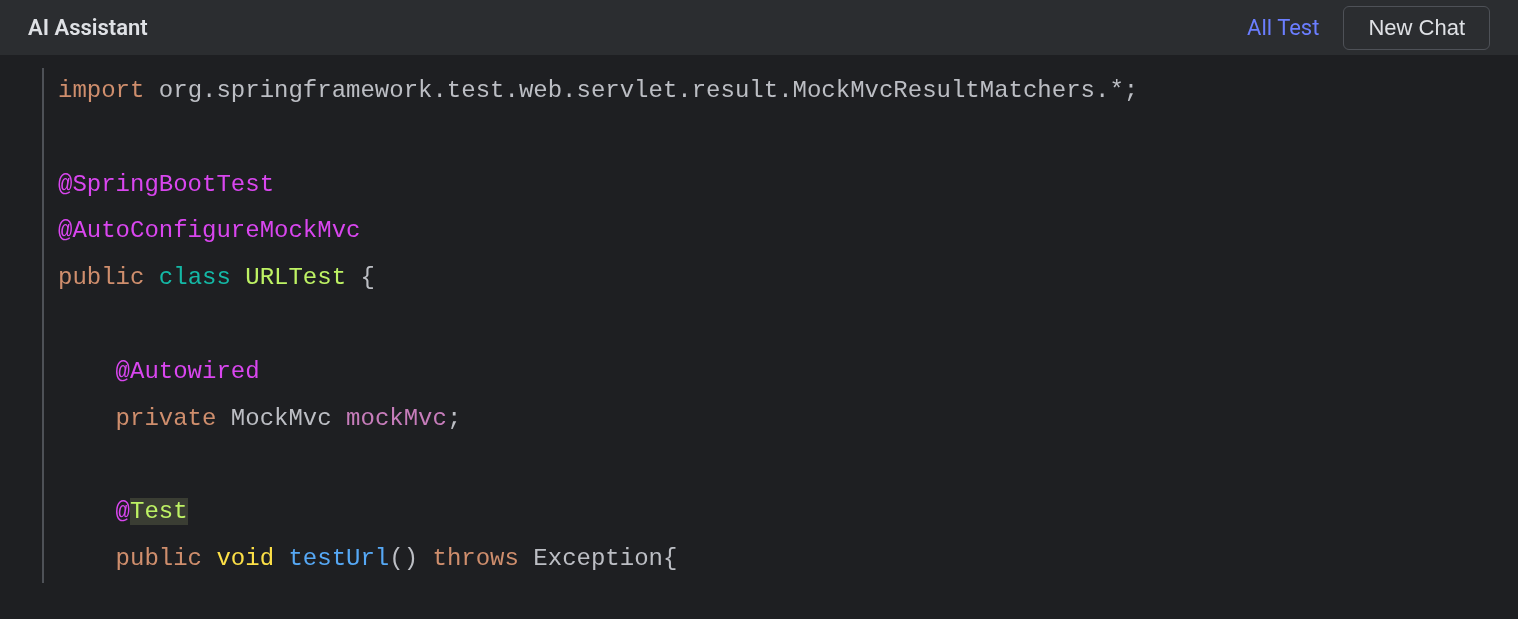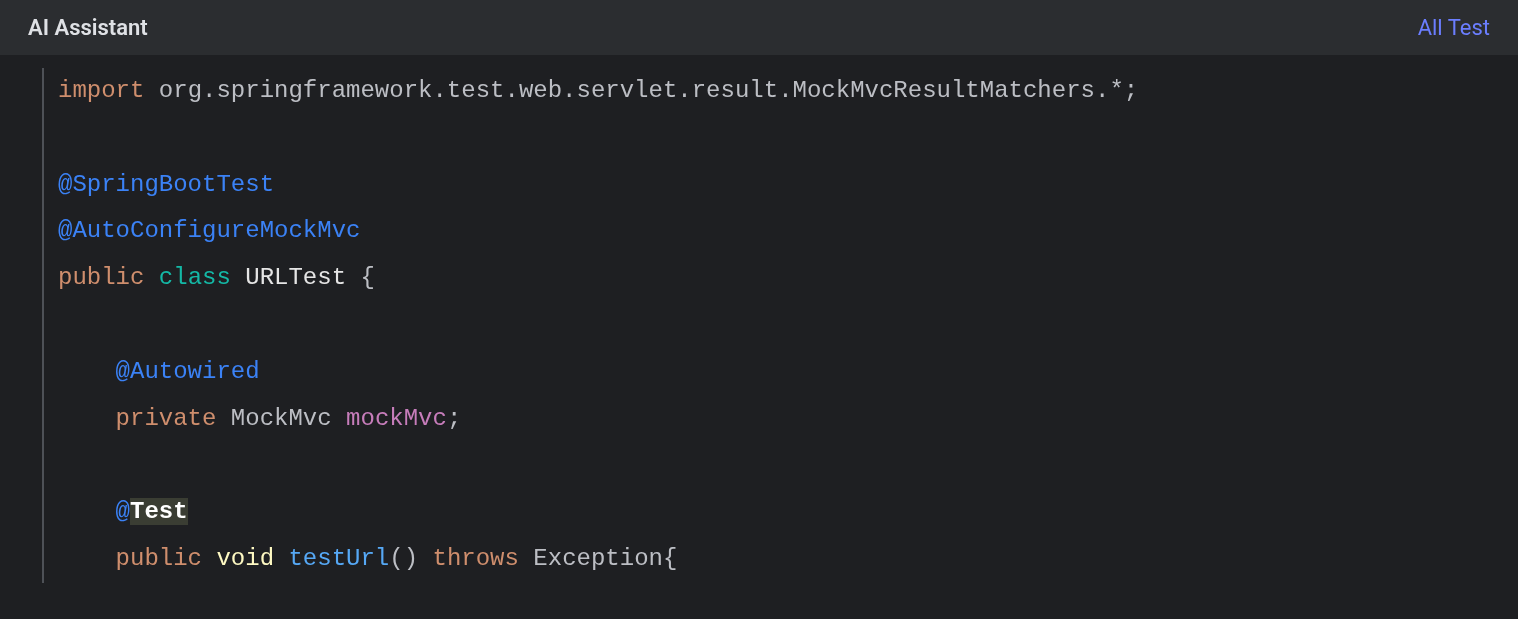--- a/index.html
+++ b/index.html
@@ -62,36 +62,37 @@
       font-family: "SF Mono", Monaco, Menlo, Consolas, "Courier New", monospace;
       font-size: 24px;
       line-height: 1.95;
       color: #bcbec4;
       white-space: pre;
     }
     .kw-import { color: #cf8e6d; }
     .kw-public { color: #cf8e6d; text-align: center; }
     .kw-private { color: #cf8e6d; }
     .kw-class { color: #14b8a6; }
-    .kw-void { color: #fef9c3; }
+    .kw-void { color: #fde047; }
     .kw-throws { color: #cf8e6d; }
-    .annotation { color: #3b82f6; }
-    .annotation-hl { color: #ffffff; background: #3a3d33; font-weight: bold; }
+    .annotation { color: #d946ef; }
+    .annotation-hl { color: #bef264; background: #3a3d33; }
     .type-name { color: #bcbec4; }
-    .class-name { color: #e5e5e5; text-align: center; }
+    .class-name { color: #bef264; text-align: center; }
     .var-name { color: #c77dbb; }
     .method-name { color: #56a8f5; }
     .plain { color: #bcbec4; }
     .punct { color: #bcbec4; }
   </style>
 </head>
 <body>
 
 <div class="header">
   <div class="header-title">AI Assistant</div>
   <div class="header-actions">
     <span class="all-chats-link">All Test</span>
+    <button class="new-chat-btn">New Chat</button>
   </div>
 </div>
 
 <div class="content-area">
   <div class="code-block" id="code-block"><div><span class="kw-import">import</span><span class="plain"> org.springframework.test.web.servlet.result.MockMvcResultMatchers.*;</span></div><div>&nbsp;</div><div><span class="annotation">@SpringBootTest</span></div><div><span class="annotation">@AutoConfigureMockMvc</span></div><div><span class="kw-public">public</span><span class="plain"> </span><span class="kw-class">class</span><span class="plain"> </span><span class="class-name">URLTest</span><span class="plain"> {</span></div><div>&nbsp;</div><div><span class="plain">    </span><span class="annotation">@Autowired</span></div><div><span class="plain">    </span><span class="kw-private">private</span><span class="plain"> </span><span class="type-name">MockMvc</span><span class="plain"> </span><span class="var-name">mockMvc</span><span class="punct">;</span></div><div>&nbsp;</div><div><span class="plain">    </span><span class="annotation">@</span><span class="annotation-hl">Test</span></div><div><span class="plain">    </span><span class="kw-public">public</span><span class="plain"> </span><span class="kw-void">void</span><span class="plain"> </span><span class="method-name">testUrl</span><span class="punct">()</span><span class="plain"> </span><span class="kw-throws">throws</span><span class="plain"> </span><span class="type-name">Exception</span><span class="punct">{</span></div></div>
 </div>
 
 </body></html>

